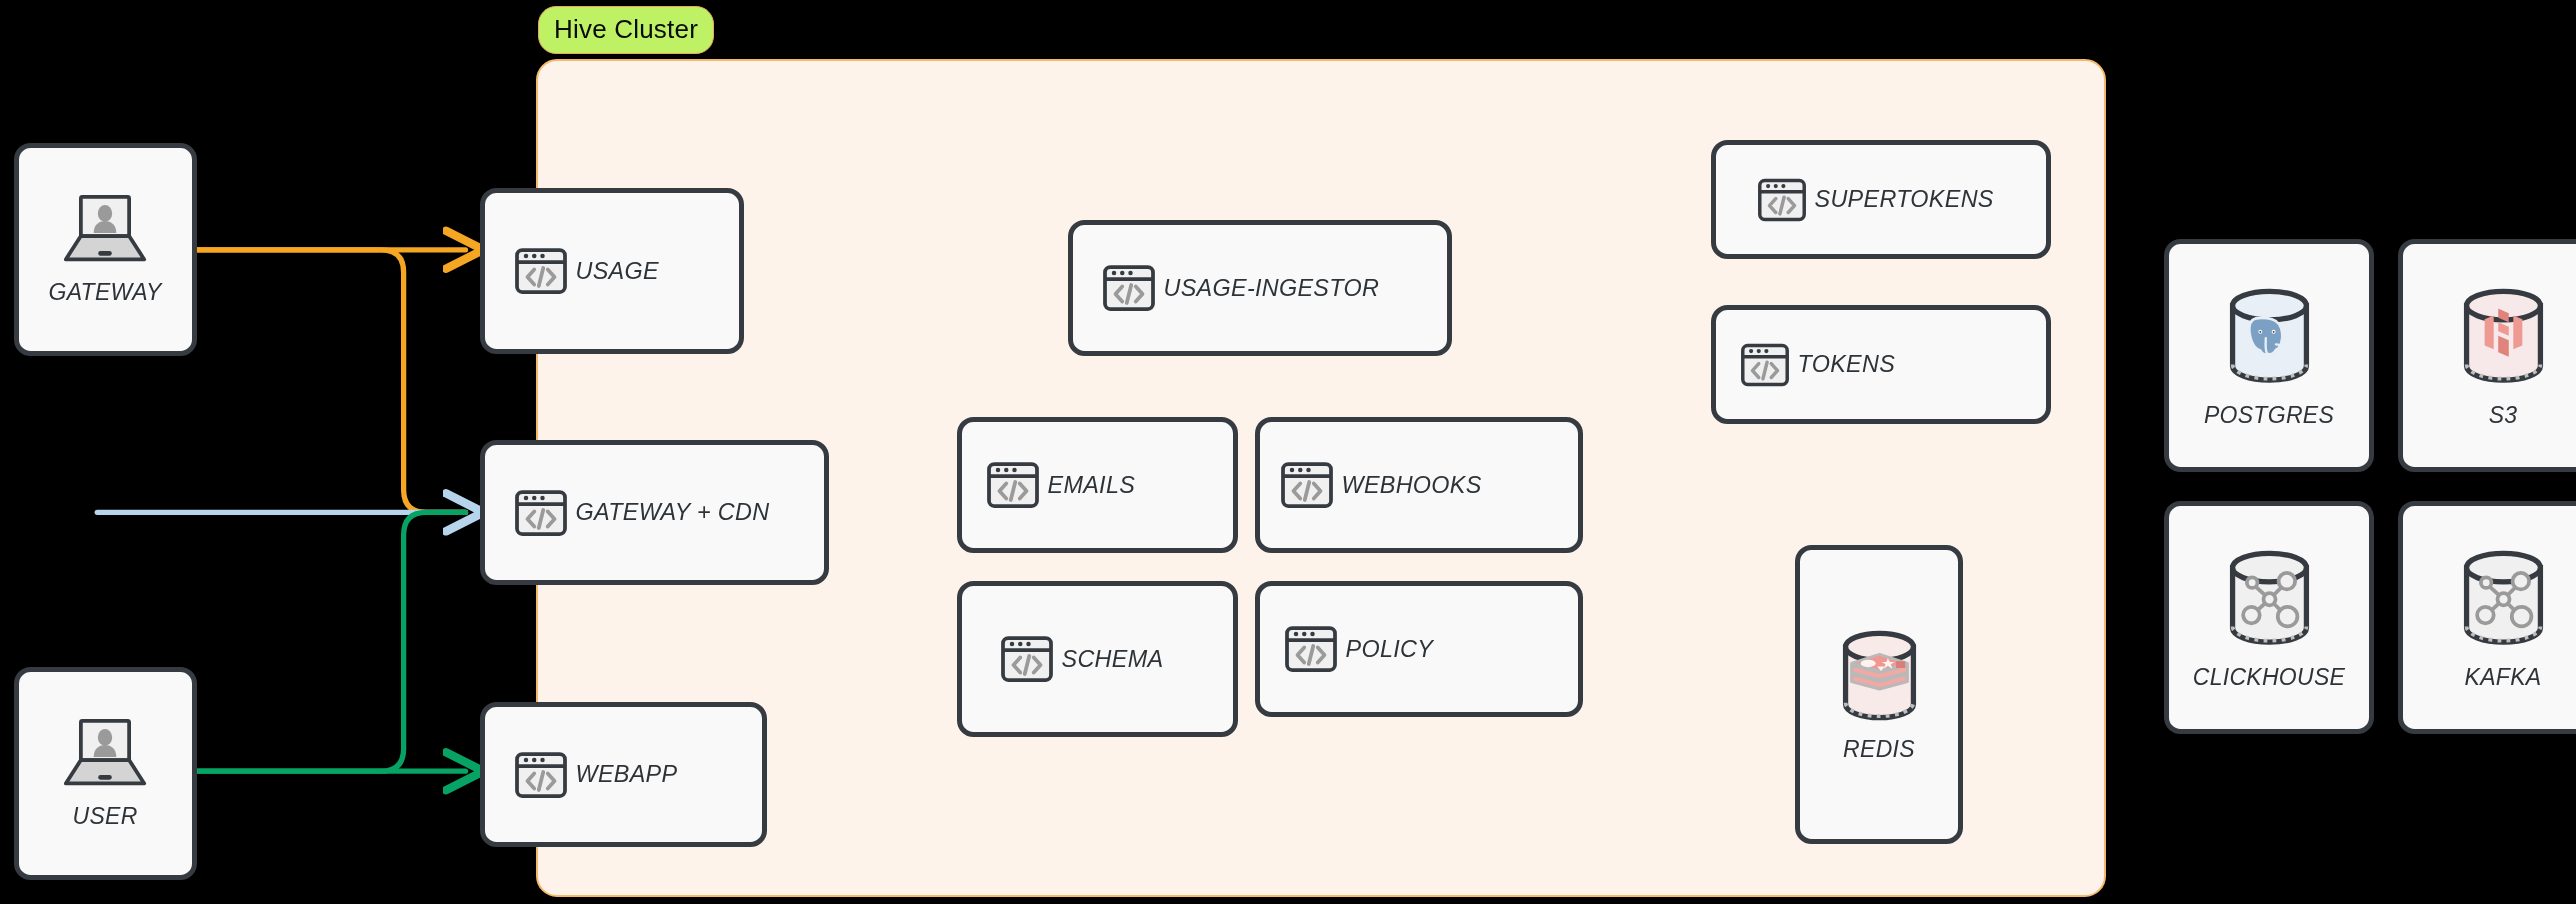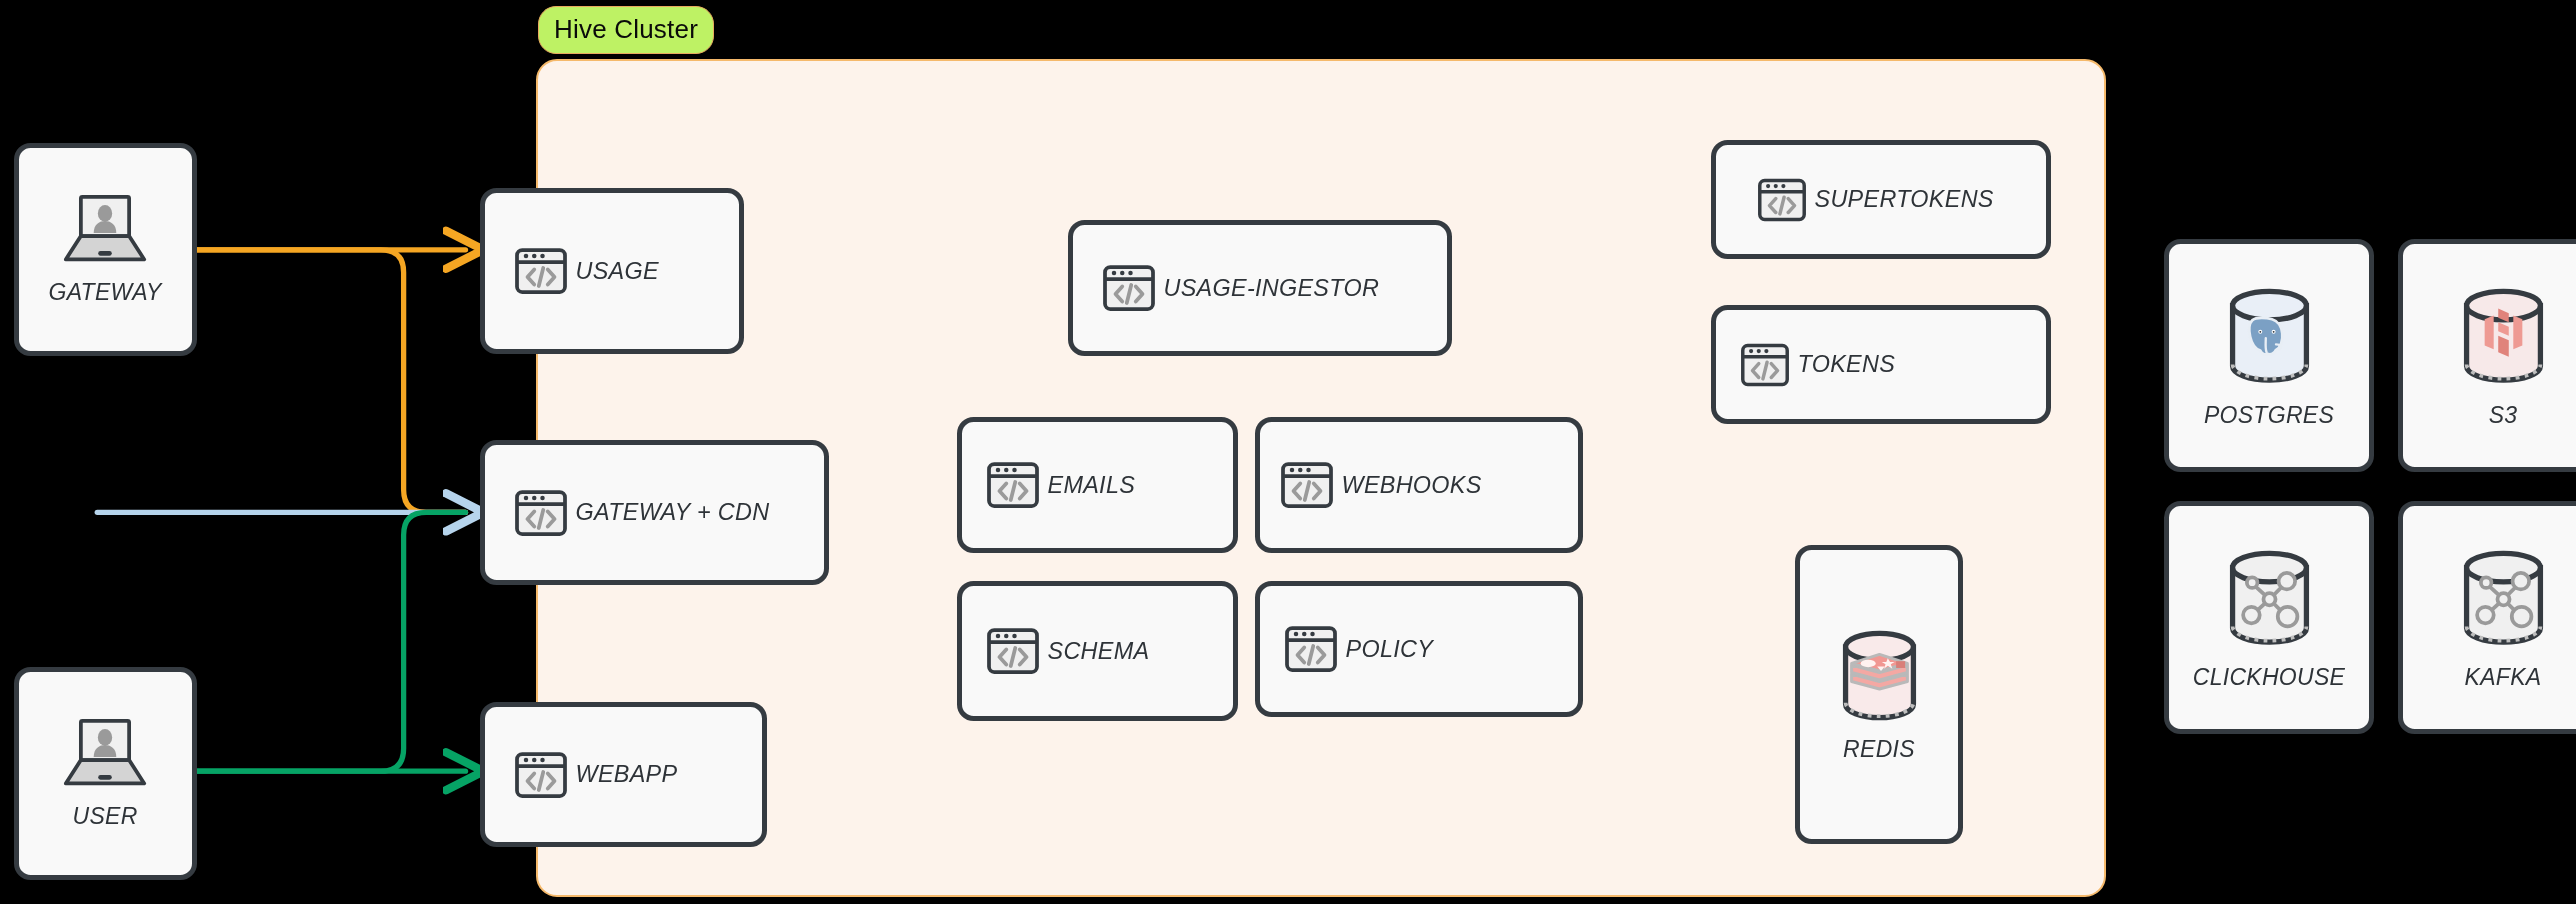--- a/index.html
+++ b/index.html
@@ -209,21 +209,21 @@
         <path d="M4,24 L68,24" stroke="#353B41" stroke-width="5"></path>
         <circle cx="16" cy="16" r="3" fill="#353B41"></circle>
         <circle cx="27" cy="16" r="3" fill="#353B41"></circle>
         <circle cx="38" cy="16" r="3" fill="#353B41"></circle>
         <path d="M27,34 L18,44 L27,54 M45,34 L54,44 L45,54 M39,32 L33,56" fill="none" stroke="#9A9A9A" stroke-width="5" stroke-linecap="round" stroke-linejoin="round"></path>
       </svg>
     </span>
     <span class="card-label">WEBHOOKS</span>
   </div>
 
-  <div class="card svc" style="left:957px; top:581px; width:281px; height:140px; padding-left:24px;">
+  <div class="card svc" style="left:957px; top:581px; width:281px; height:156px; padding-left:38px;">
     <span class="icon-slot">
       <svg width="54" height="54" viewBox="0 0 72 72">
         <rect x="4" y="8" width="64" height="56" rx="7" fill="#F0F0F0" stroke="#353B41" stroke-width="5"></rect>
         <path d="M4,24 L68,24" stroke="#353B41" stroke-width="5"></path>
         <circle cx="16" cy="16" r="3" fill="#353B41"></circle>
         <circle cx="27" cy="16" r="3" fill="#353B41"></circle>
         <circle cx="38" cy="16" r="3" fill="#353B41"></circle>
         <path d="M27,34 L18,44 L27,54 M45,34 L54,44 L45,54 M39,32 L33,56" fill="none" stroke="#9A9A9A" stroke-width="5" stroke-linecap="round" stroke-linejoin="round"></path>
       </svg>
     </span>

